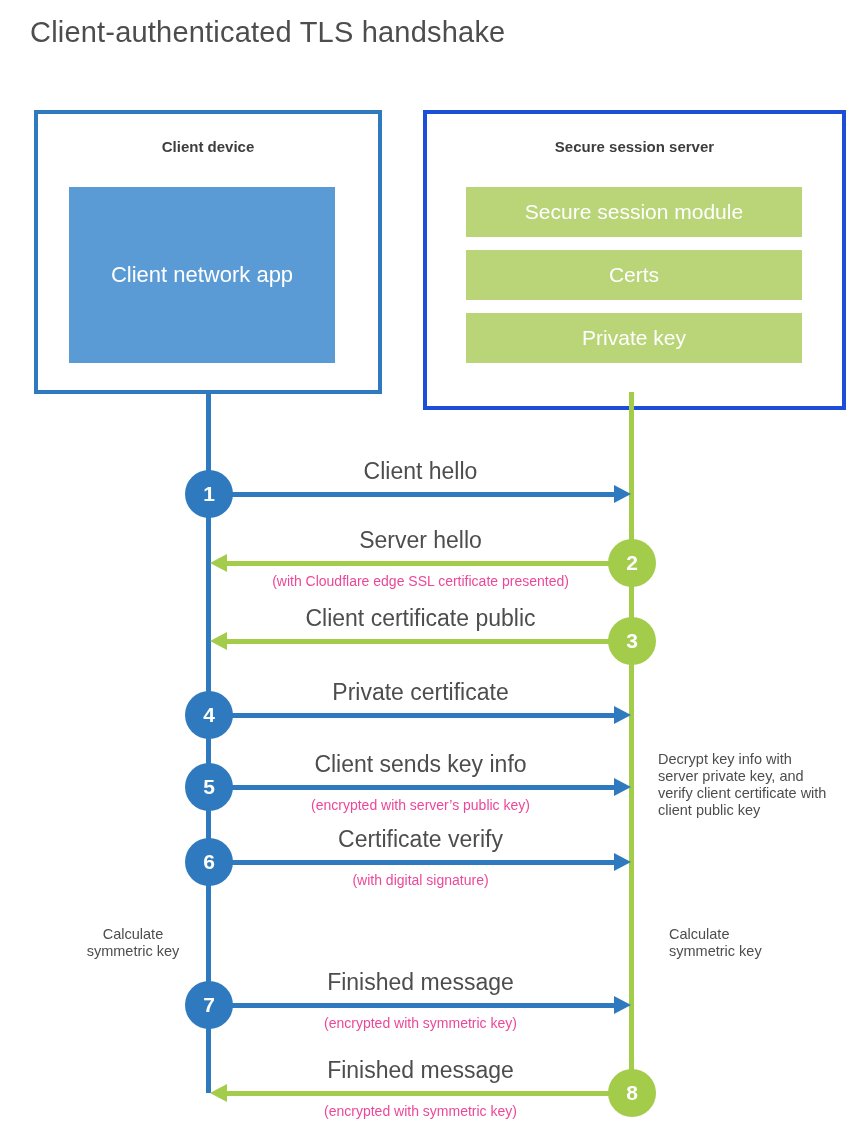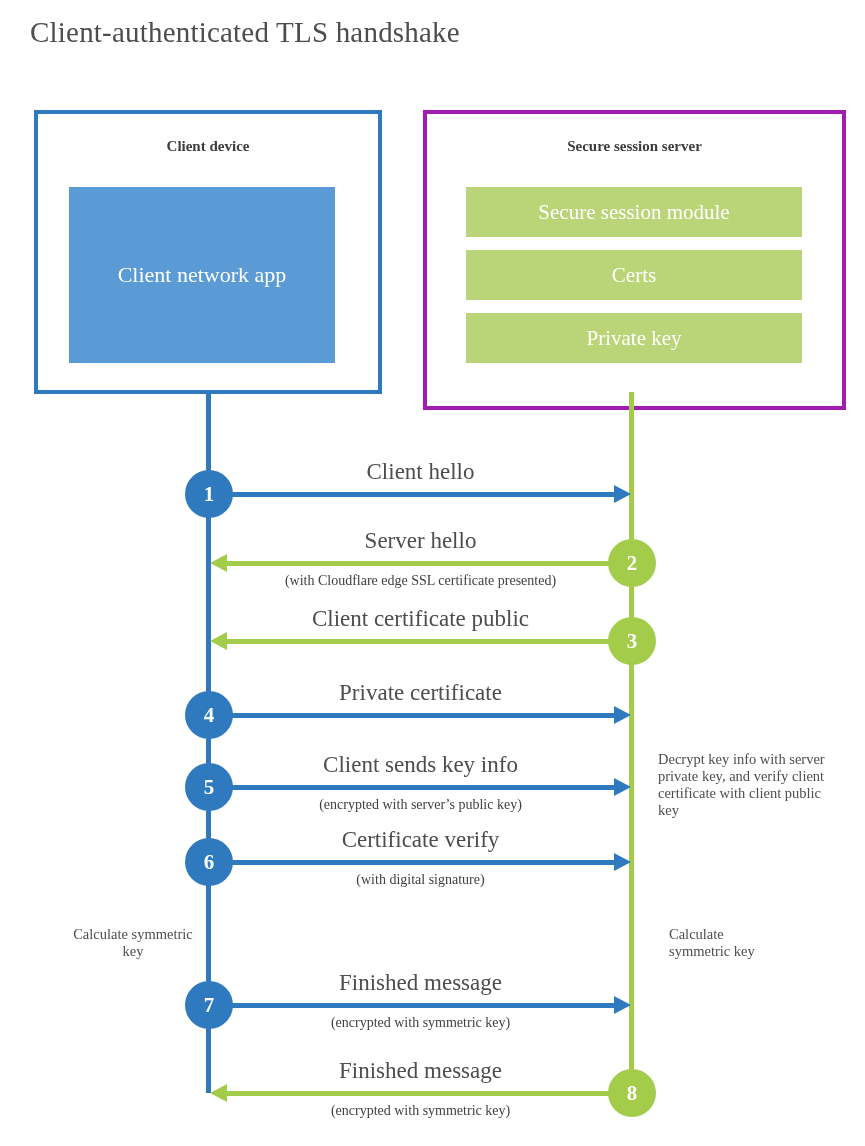--- a/index.html
+++ b/index.html
@@ -1,40 +1,40 @@
 <!DOCTYPE html>
 <html><head>
 <meta charset="utf-8">
 <style>
   html, body { margin: 0; padding: 0; background: #ffffff; }
   .canvas {
     position: relative;
     width: 865px;
     height: 1146px;
     background: #ffffff;
-    font-family: Liberation Serif, serif;
+    font-family: Liberation Sans, sans-serif;
     overflow: hidden;
   }
   .page-title {
     position: absolute;
     left: 30px;
     top: 16px;
     font-size: 29px;
     font-weight: 300;
     letter-spacing: 0.2px;
     color: #4d4d4d;
   }
   
   .entity-box {
     position: absolute;
     box-sizing: border-box;
     background: #ffffff;
   }
   .entity-box.client { left: 34px; top: 110px; width: 348px; height: 284px; border: 4px solid #2f7abf; }
-  .entity-box.server { left: 423px; top: 110px; width: 423px; height: 300px; border: 4px solid #a21caf; }
+  .entity-box.server { left: 423px; top: 110px; width: 423px; height: 300px; border: 4px solid #1d4ed8; }
   .entity-title {
     position: absolute;
     left: 0; right: 0;
     top: 24px;
     text-align: center;
     font-size: 15px;
     font-weight: 700;
     color: #3d3d3d;
   }
   .client-inner {
@@ -121,21 +121,21 @@
     text-align: center;
     font-size: 23px;
     color: #4d4d4d;
   }
   .step-sub {
     position: absolute;
     left: 0; right: 0;
     top: 10px;
     text-align: center;
     font-size: 14px;
-    color: #404040;
+    color: #ec4899;
   }
   
   .note-decrypt {
     position: absolute;
     left: 658px;
     top: 751px;
     width: 175px;
     font-size: 14.5px;
     line-height: 17px;
     color: #4d4d4d;

